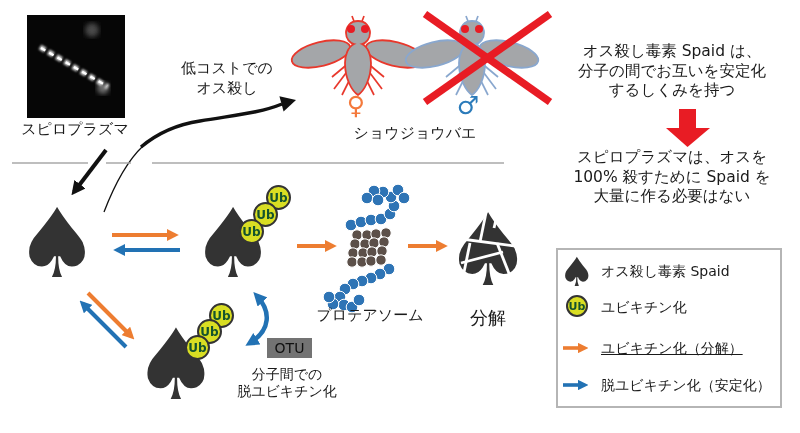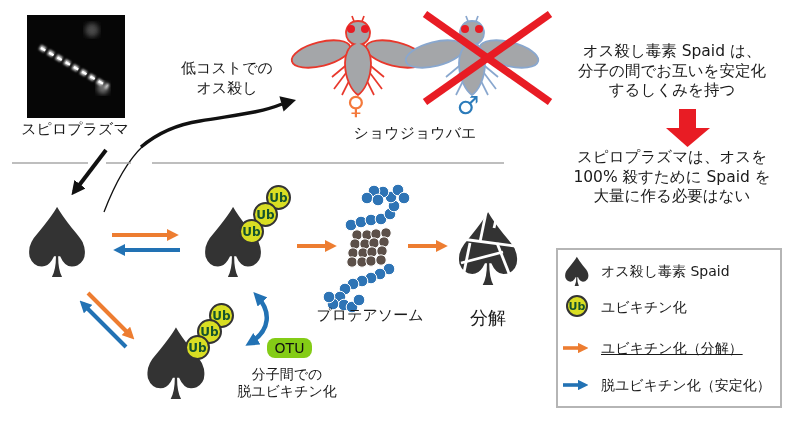--- a/index.html
+++ b/index.html
@@ -7,22 +7,22 @@
          font-family:"DejaVu Sans","Liberation Sans",sans-serif;color:#1a1a1a;}
   #diagram-svg{position:absolute;left:0;top:0;z-index:1;}
   .lbl{position:absolute;z-index:2;text-align:center;line-height:1.28;}
   .spade{position:absolute;z-index:2;color:#333;text-align:center;line-height:1;
          font-family:"DejaVu Sans",sans-serif;}
   .ub{position:absolute;z-index:3;box-sizing:border-box;border-radius:50%;
       background:#D9DE23;border:2px solid #333;color:#14532d;font-weight:bold;
       display:flex;align-items:center;justify-content:center;}
   .legend-box{position:absolute;z-index:0;box-sizing:border-box;
       border:2px solid #b5b5b5;background:#fff;}
-  .otu{position:absolute;z-index:2;background:#84cc16;color:#101010;
-      display:flex;align-items:center;justify-content:center;font-size:14px;border-radius:8px;}
+  .otu{position:absolute;z-index:2;background:#737373;color:#101010;
+      display:flex;align-items:center;justify-content:center;font-size:14px;}
   .sym{position:absolute;z-index:2;text-align:center;font-weight:bold;}
 </style>
 </head>
 <body>
 
 <div id="stage">
 
   <div class="legend-box" style="left:556px;top:248px;width:226px;height:160px;"></div>
 
   <svg id="diagram-svg" width="800" height="433" viewBox="0 0 800 433">

